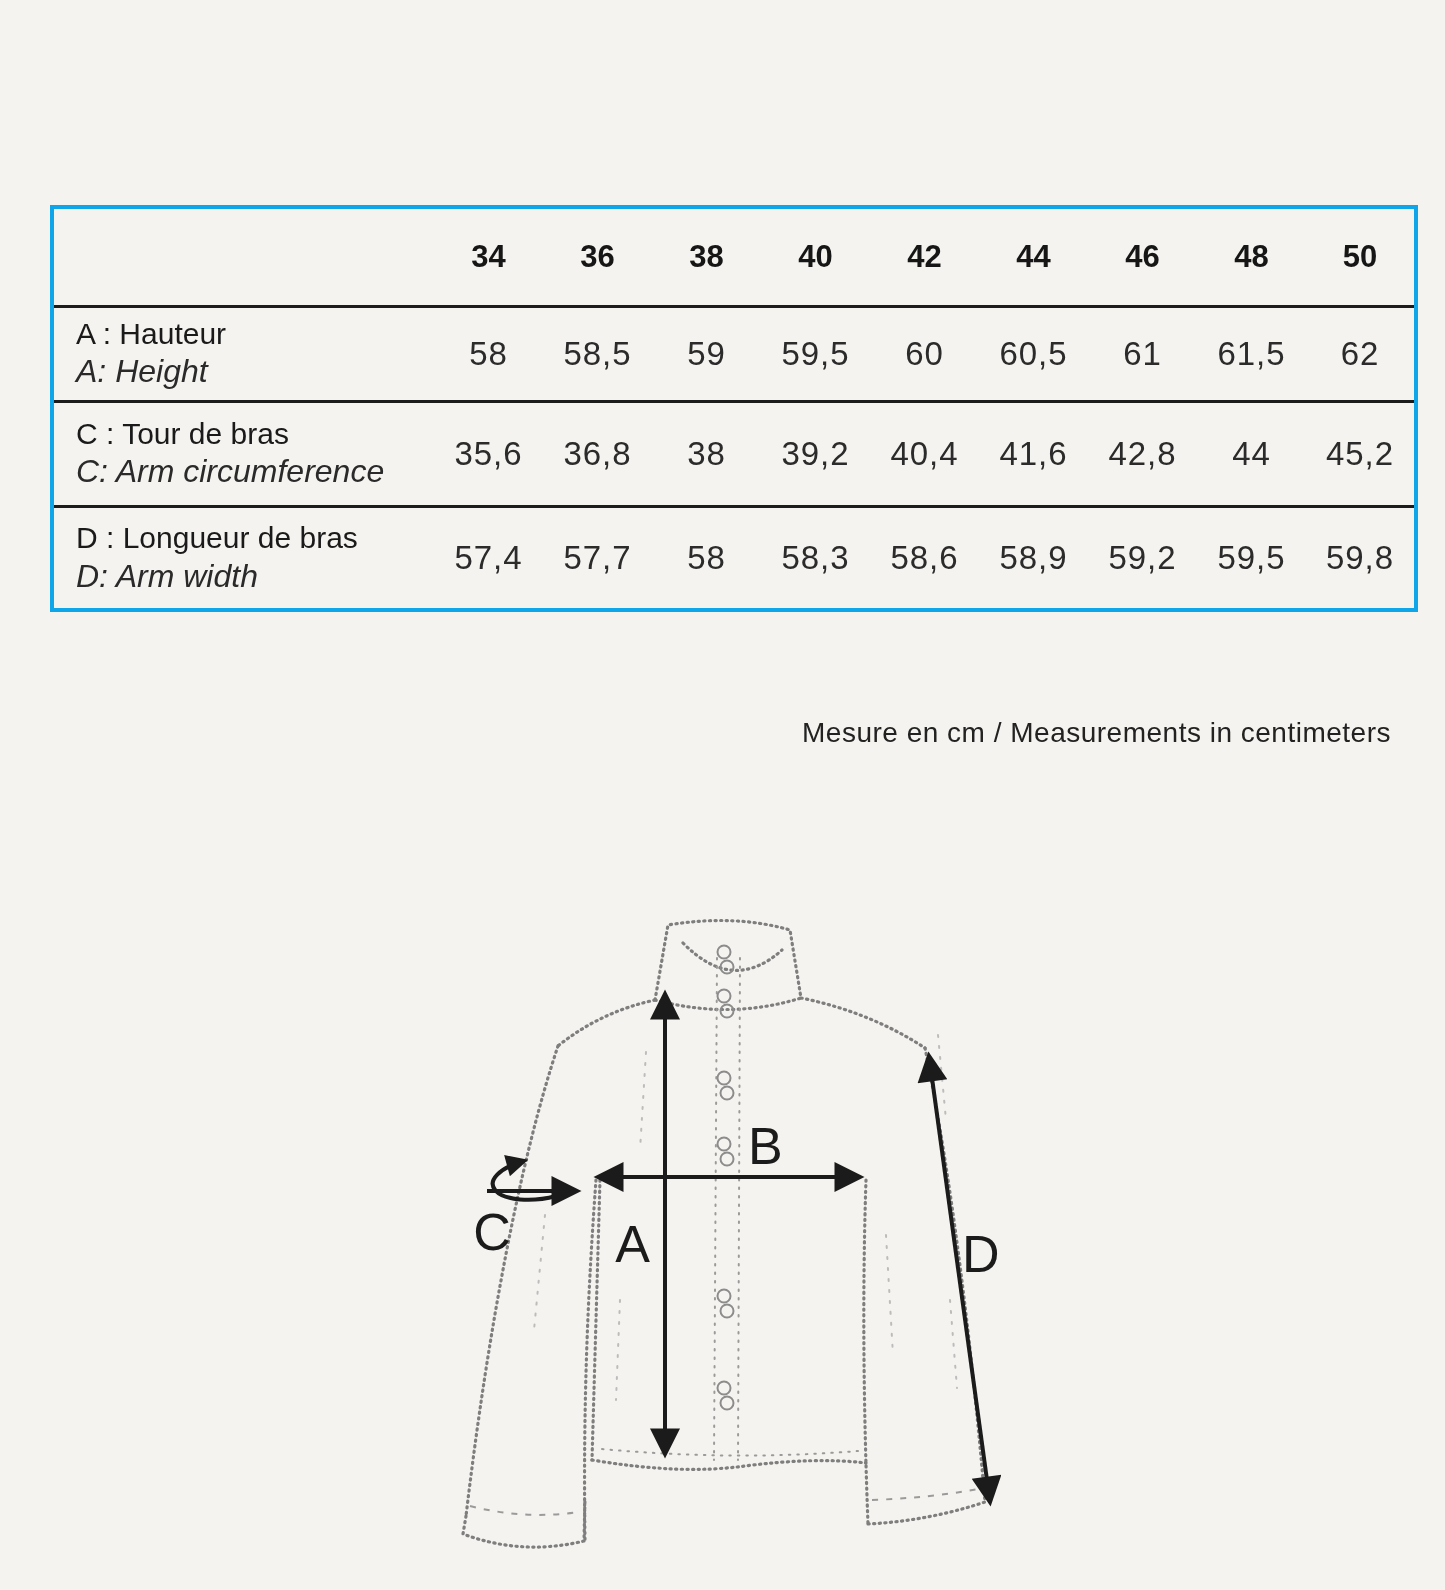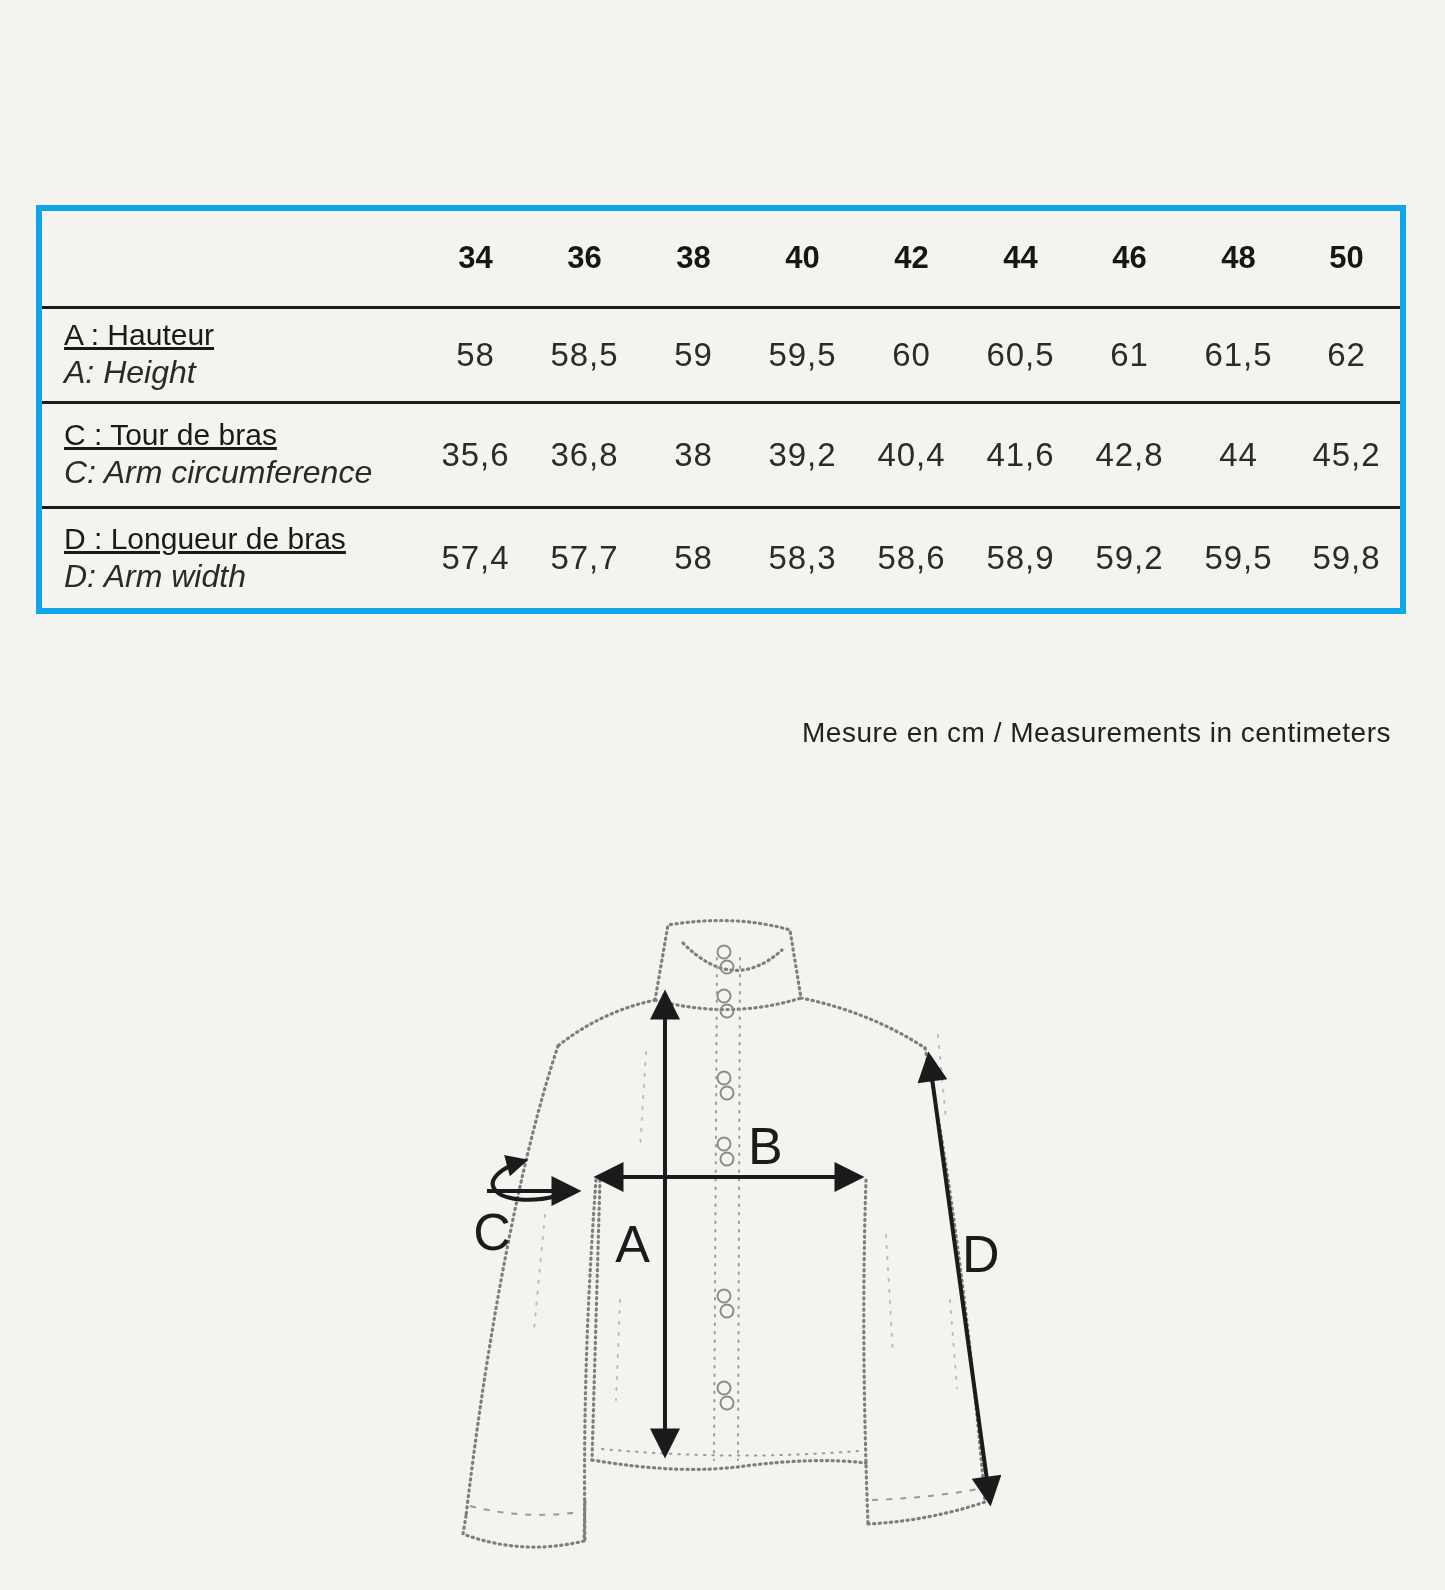--- a/index.html
+++ b/index.html
@@ -30,41 +30,41 @@
     margin-top: 7px;
     font-size: 29px;
     font-style: italic;
     letter-spacing: 1px;
     color: #1e1e1e;
   }
   
   table.sizechart {
     position: absolute;
     top: 205px;
-    left: 36px;
+    left: 50px;
     width: 1366px;
     border-collapse: collapse;
     table-layout: fixed;
-    border: 6px solid #0ea5e9;
+    border: 4px solid #0ea5e9;
   }
   table.sizechart thead tr { height: 99px; }
   table.sizechart tbody tr { border-top: 3px solid #1c1c1c; }
   table.sizechart tbody tr:nth-child(1) { height: 95px; }
   table.sizechart tbody tr:nth-child(2) { height: 105px; }
   table.sizechart tbody tr:nth-child(3) { height: 104px; }
   table.sizechart tbody tr:nth-child(4) { height: 99px; }
   th.size {
     font-size: 31px;
     font-weight: 700;
     text-align: center;
     vertical-align: middle;
     color: #161616;
   }
   td.lbl { padding-left: 22px; vertical-align: middle; }
-  td.lbl .fr { font-size: 30px; line-height: 1.15; color: #1a1a1a; text-decoration: underline; }
+  td.lbl .fr { font-size: 30px; line-height: 1.15; color: #1a1a1a; }
   td.lbl .en { font-size: 32px; font-style: italic; color: #2a2a2a; margin-top: 2px; }
   td.val {
     font-size: 33px;
     font-weight: 400;
     text-align: center;
     vertical-align: middle;
     color: #2b2b2b;
     letter-spacing: 1px;
   }
   

